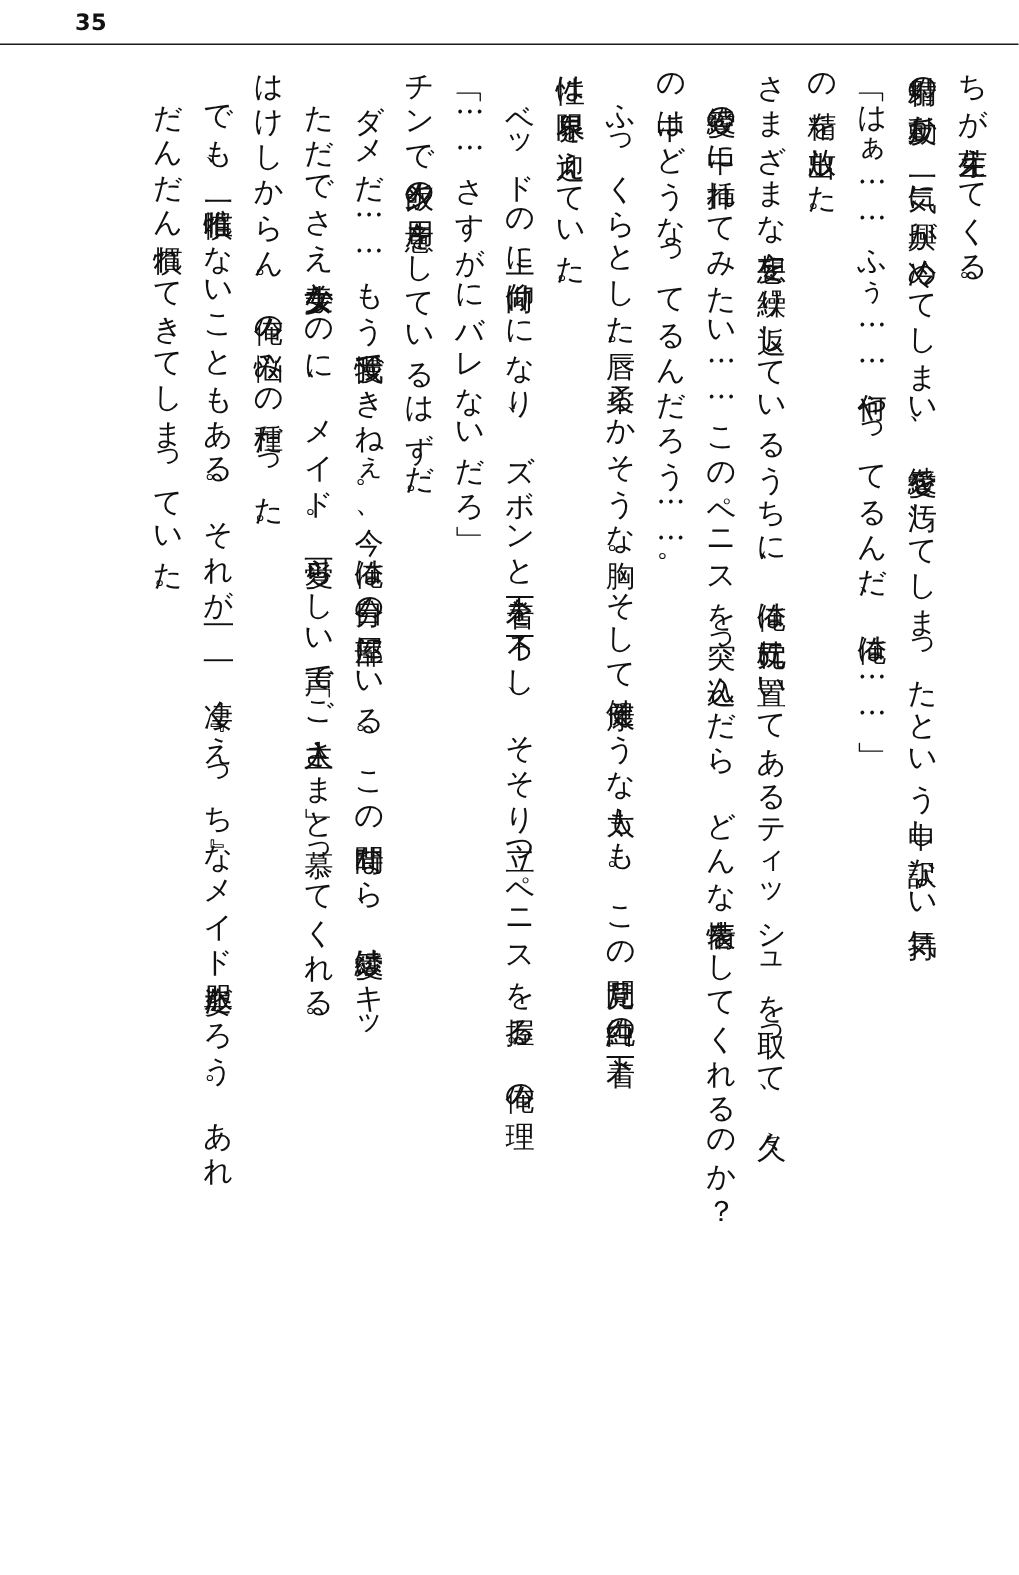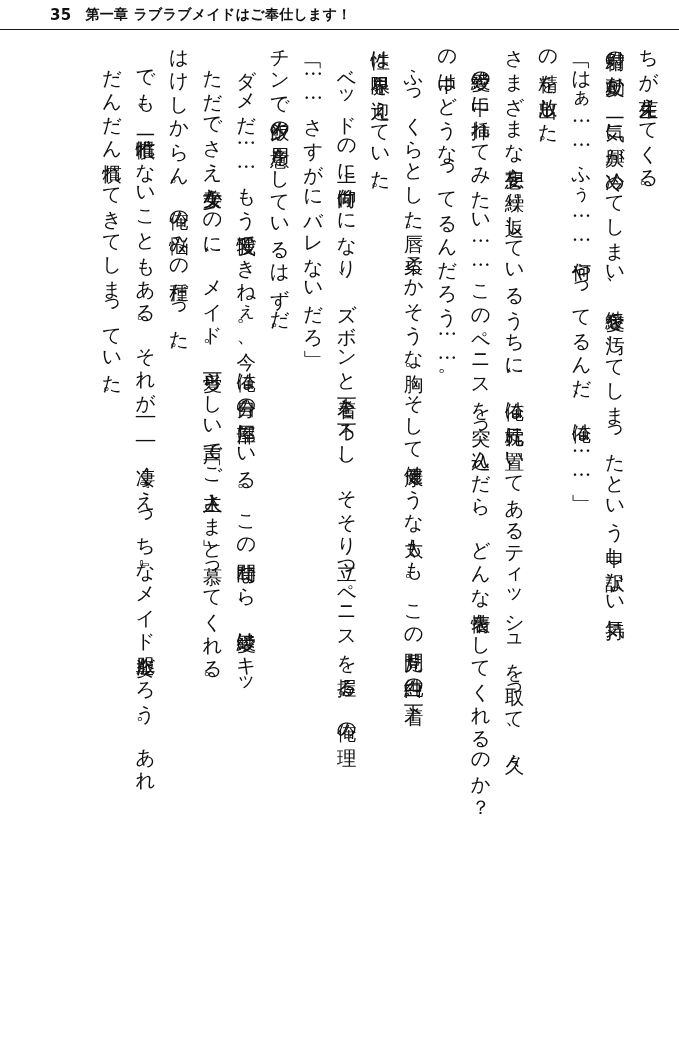--- a/index.html
+++ b/index.html
@@ -36,21 +36,20 @@
     align-items: center;
     padding-left: 50px;
     box-sizing: border-box;
     border-bottom: 1px solid #1a1a1a;
     font-size: 14px;
     letter-spacing: 0.02em;
   }
   .header .page-number {
     font-weight: bold;
     font-size: 15px;
-    margin-right: 14px;
     font-family: "DejaVu Sans", "Liberation Sans", sans-serif;
   }
   .header .chapter {
     font-weight: bold;
     font-size: 14px;
     font-family: "DejaVu Sans", "Liberation Sans", sans-serif;
     white-space: nowrap;
   }
 
   
@@ -85,21 +84,20 @@
     text-indent: 0;
   }
 </style>
 </head>
 <body>
 
 <div class="page">
 
   <div class="header">
     <span class="page-number">35</span>
-    <span class="chapter">第一章 ラブラブメイドはご奉仕します！</span>
   </div>
 
   <div class="body-area">
     <div class="vtext">
       <p class="noindent">ちが芽生えてくる。</p>
       <p class="noindent">射精の反動か、一気に興が冷めてしまい、綾愛を汚してしまったという申し訳ない気持</p>
       <p>「はぁ……ふぅ……何やってるんだ、俺は……」</p>
       <p class="noindent">の精を放出した。</p>
       <p class="noindent">さまざまな妄想を繰り返しているうちに、俺は枕元に置いてあるティッシュを取って、久々</p>
       <p>綾愛の中に挿れてみたい……このペニスを突っ込んだら、どんな表情をしてくれるのか？</p>

